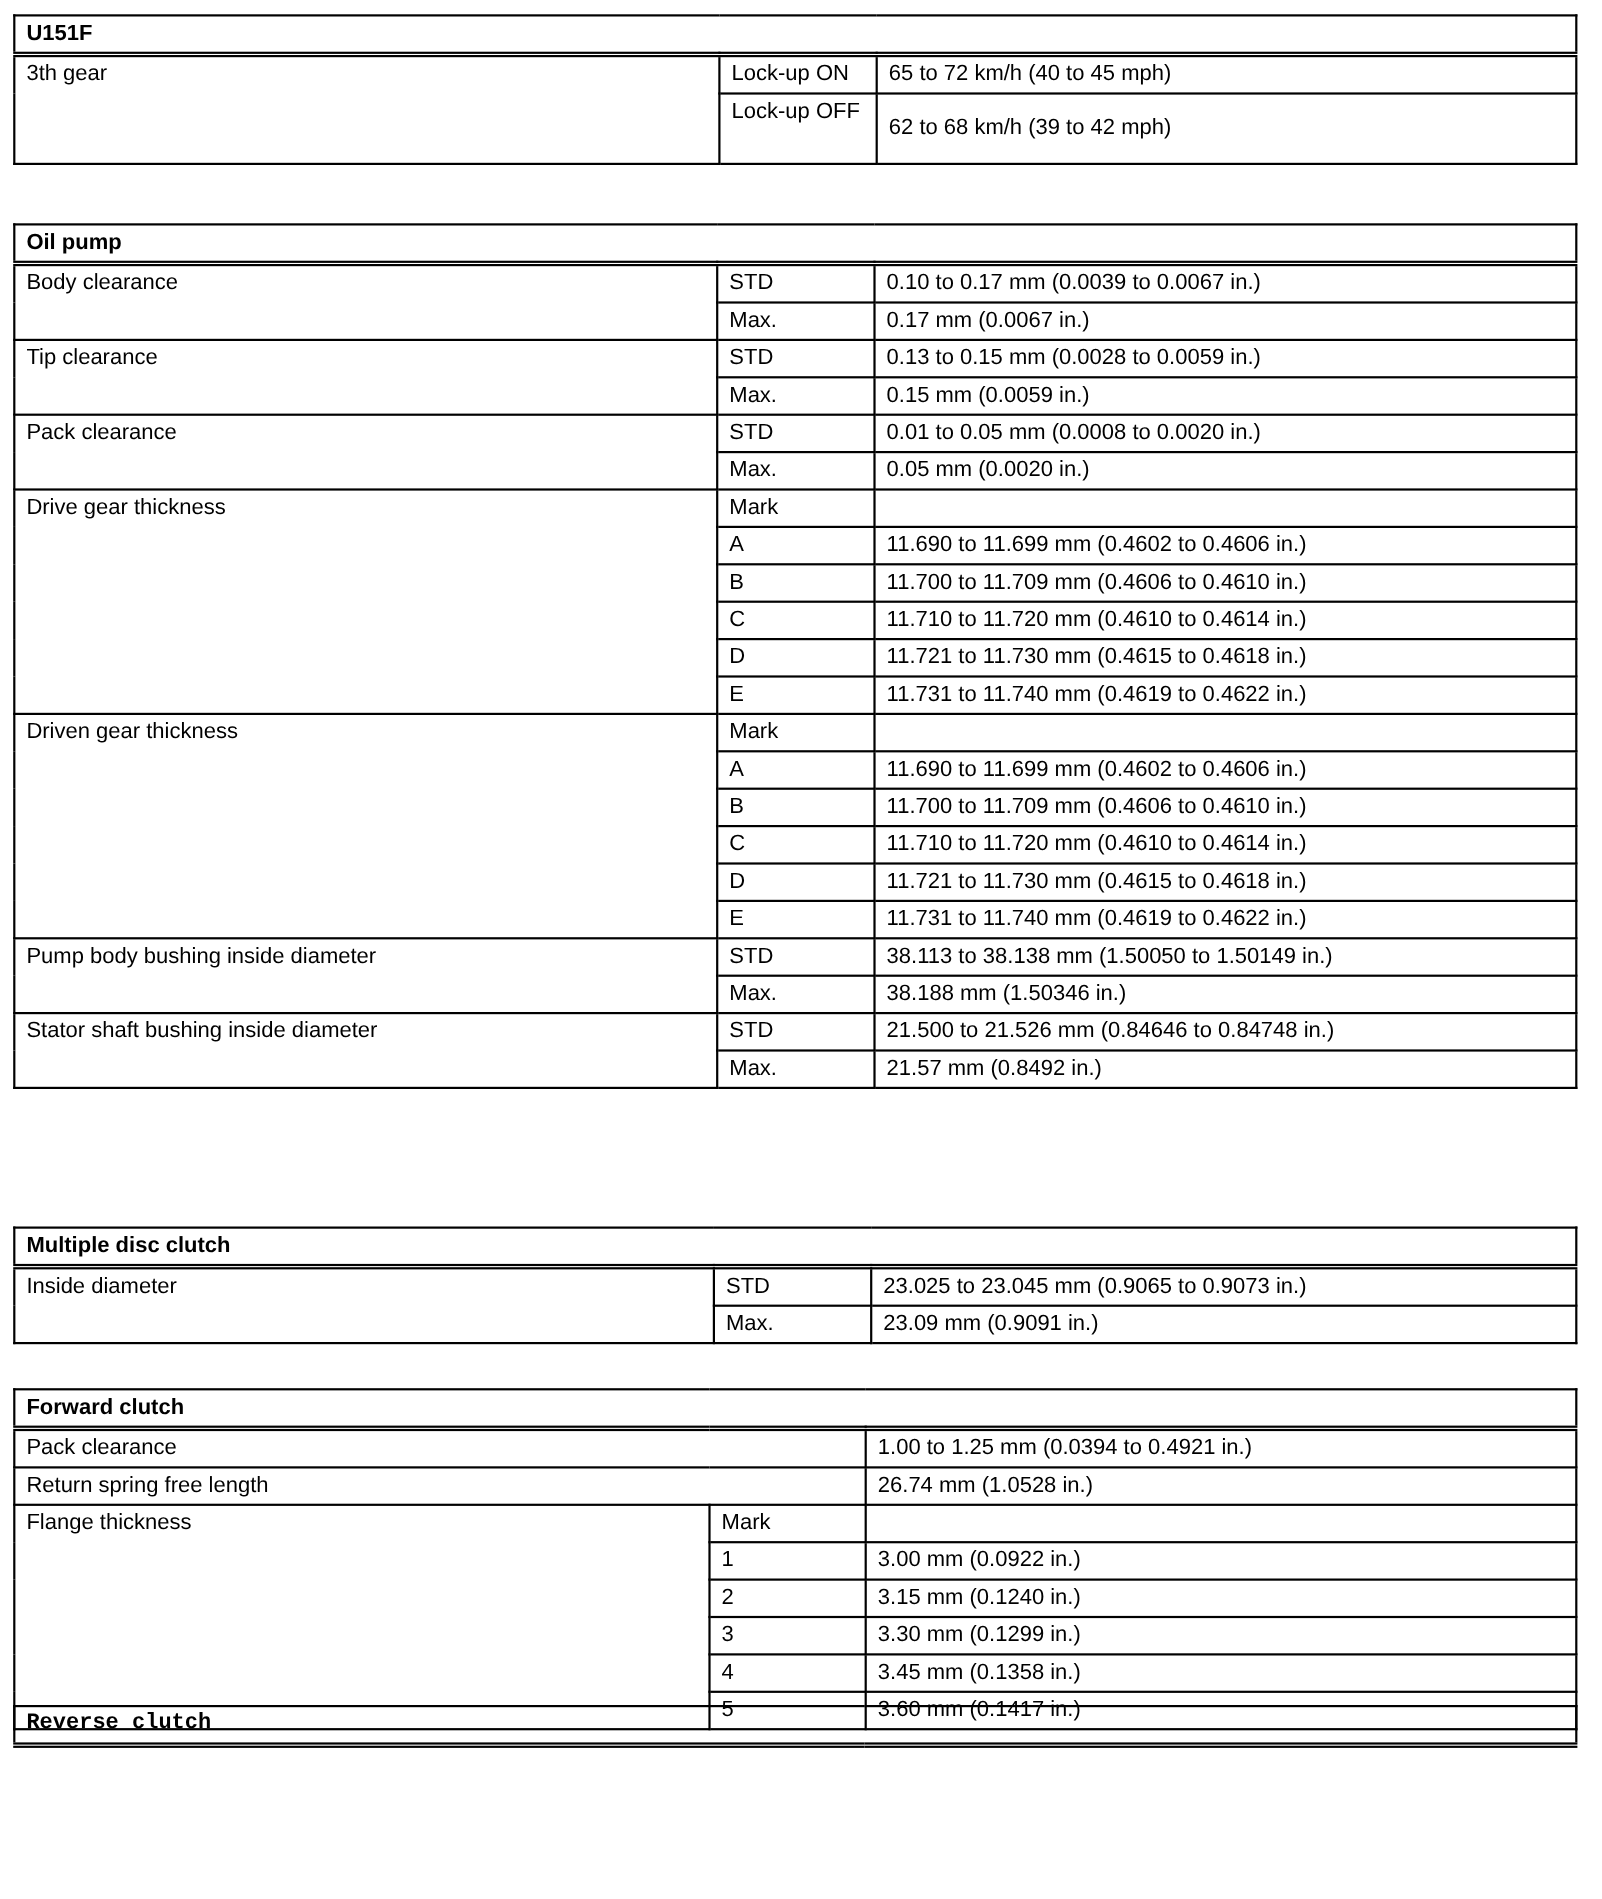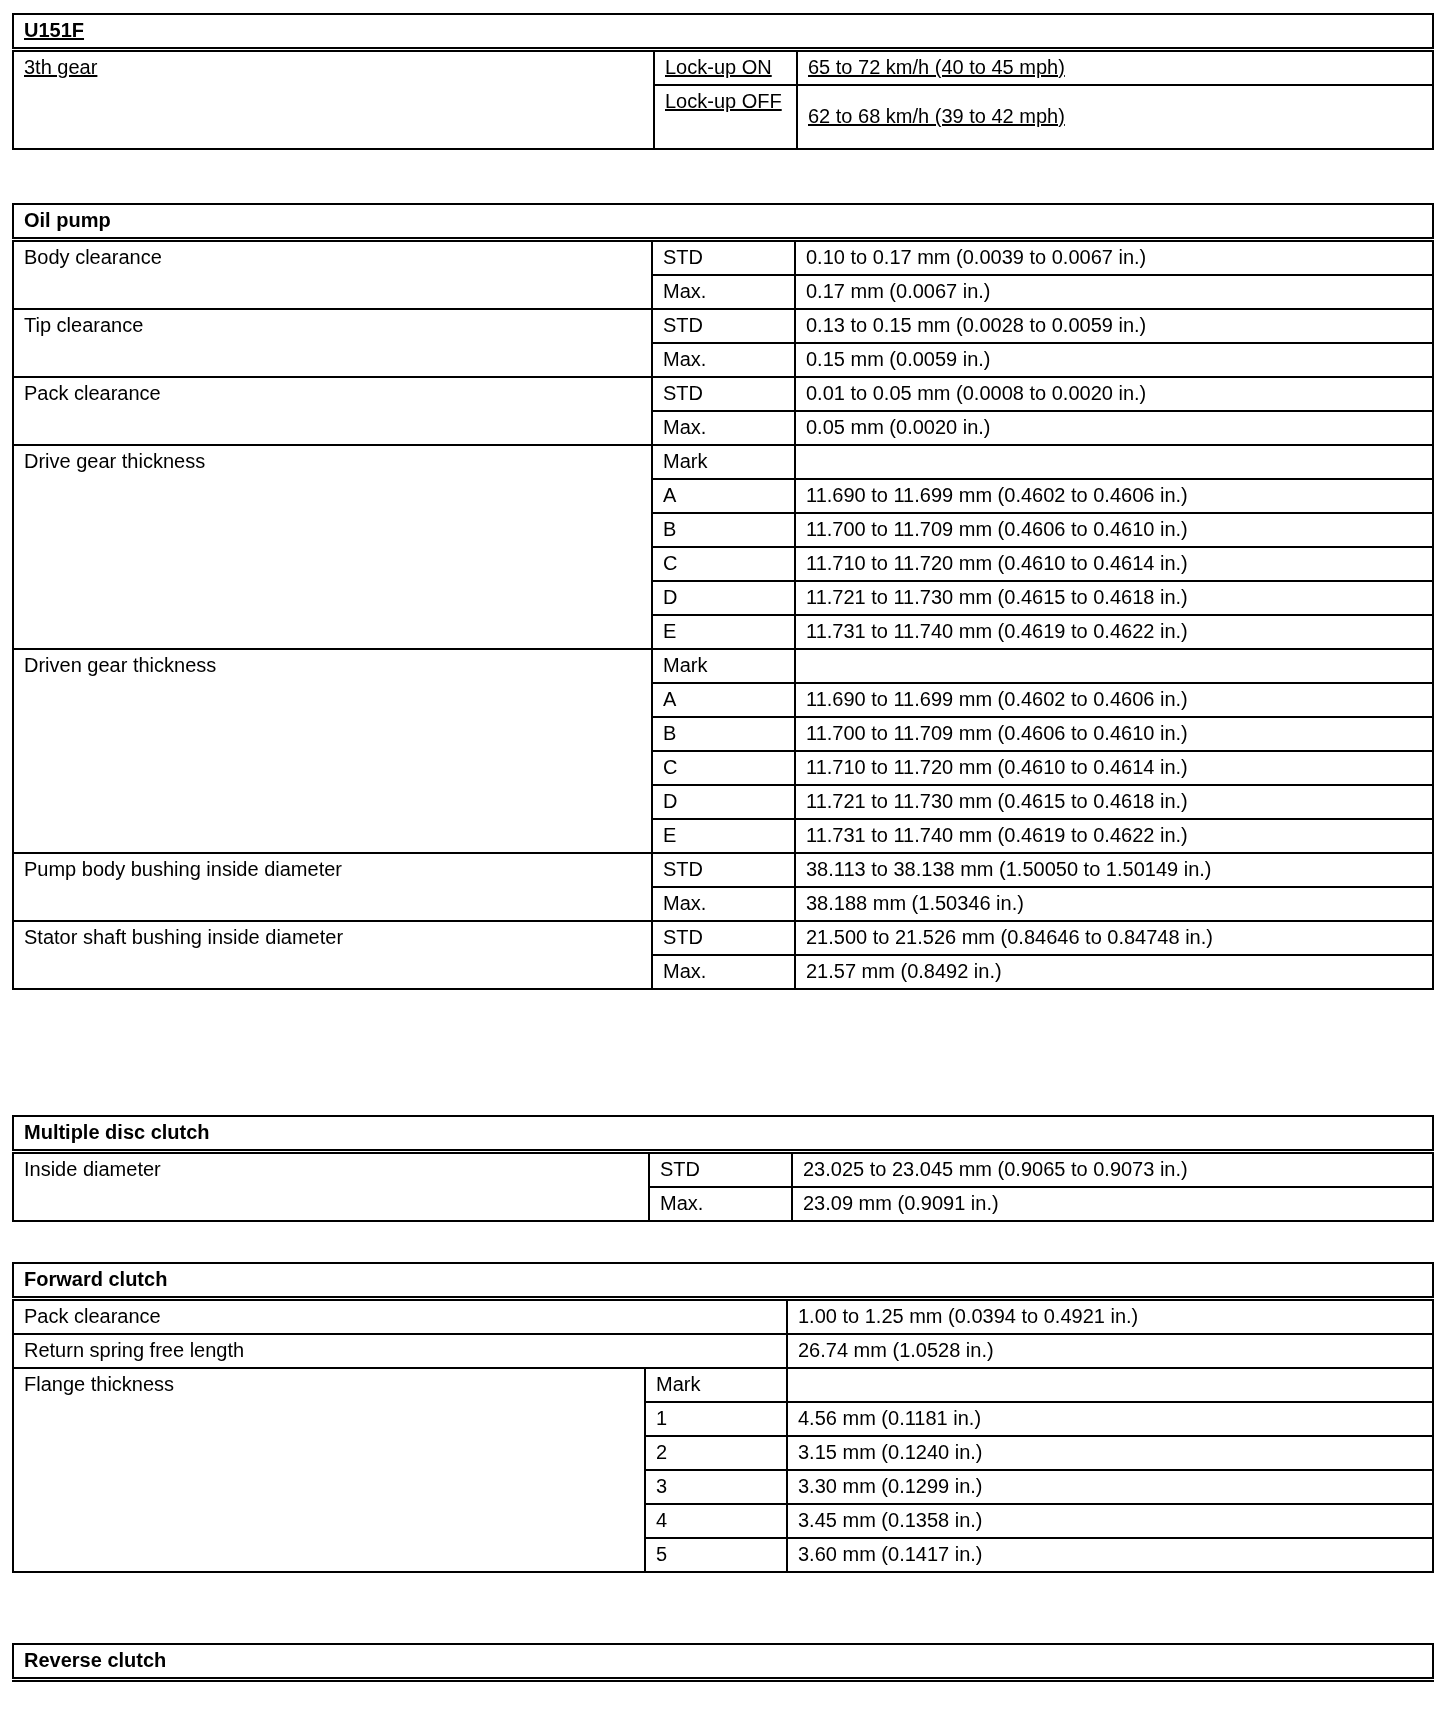--- a/index.html
+++ b/index.html
@@ -17,21 +17,21 @@
     vertical-align: top; line-height: 26px; height: 31px; box-sizing: border-box;
   }
   table.spec td.title {
     font-weight: bold; border-bottom: 5px double #000;
   }
   table.spec td.val { text-align: left; vertical-align: middle; }
 </style>
 </head>
 <body>
 
-<table class="spec" style="top:13px;text-decoration:underline;">
+<table class="spec" style="top:13px;">
   <colgroup>
       <col style="width:641px">
       <col style="width:143px">
       <col>
     </colgroup>
   <tbody>
       <tr>
         <td class="title" colspan="3">U151F</td>
       </tr>
   <tr>
@@ -200,42 +200,42 @@
         <td colspan="2">Return spring free length</td>
       <td class="val">26.74 mm (1.0528 in.)</td>
       </tr>
   <tr>
         <td rowspan="6">Flange thickness</td>
       <td>Mark</td>
       <td></td>
       </tr>
   <tr>
         <td>1</td>
-        <td class="val">4.56 mm (0.1181 in.)</td>
+        <td class="val">3.00 mm (0.0922 in.)</td>
       </tr>
   <tr>
         <td>2</td>
         <td class="val">3.15 mm (0.1240 in.)</td>
       </tr>
   <tr>
         <td>3</td>
         <td class="val">3.30 mm (0.1299 in.)</td>
       </tr>
   <tr>
         <td>4</td>
         <td class="val">3.45 mm (0.1358 in.)</td>
       </tr>
   <tr>
         <td>5</td>
         <td class="val">3.60 mm (0.1417 in.)</td>
       </tr>
 </tbody>
   </table>
 
-<table class="spec" style="top:1643px;">
+<table class="spec" style="top:1550px;font-family:Liberation Mono, monospace;">
   <colgroup>
       <col style="width:773px">
       <col>
     </colgroup>
   <tbody>
       <tr>
         <td class="title" colspan="2">Reverse clutch</td>
       </tr>
 </tbody>
   </table>

